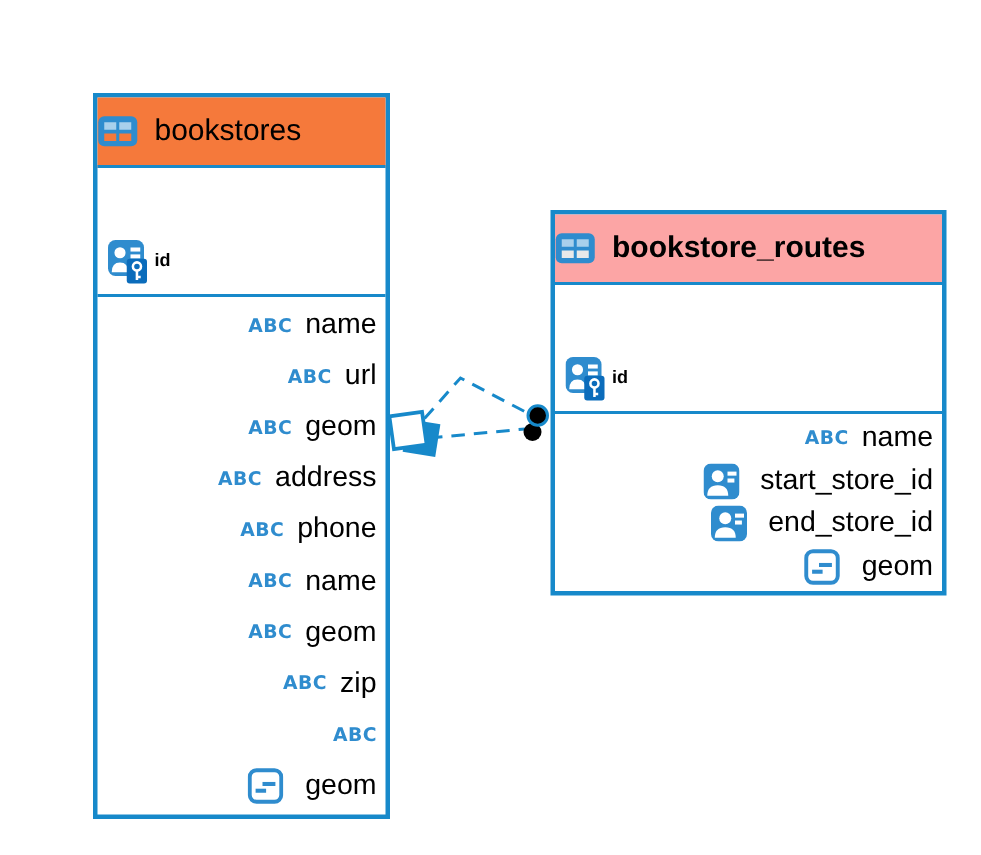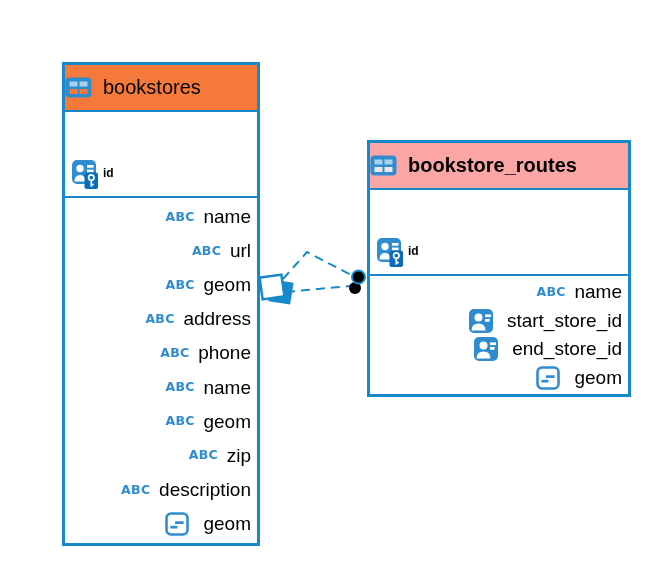--- a/index.html
+++ b/index.html
@@ -137,21 +137,20 @@
       <div class="col-row">
         <span class="icon-slot">
             <span class="abc">ABC</span>
           </span>
         <span>zip</span>
       </div>
       <div class="col-row">
         <span class="icon-slot">
             <span class="abc">ABC</span>
           </span>
-        <span>description</span>
       </div>
       <div class="col-row">
         <span class="icon-slot">
           <svg width="24" height="24" viewBox="0 0 24 24">
             <rect x="1.5" y="1.5" width="21" height="21" rx="4.5" fill="#fff" stroke="#2F8CCE" stroke-width="2.6"></rect>
             <rect x="10" y="9.3" width="8.6" height="2.7" fill="#2F8CCE"></rect>
             <rect x="5.4" y="13.8" width="7" height="2.7" fill="#2F8CCE"></rect>
           </svg>
         </span>
         <span>geom</span>

